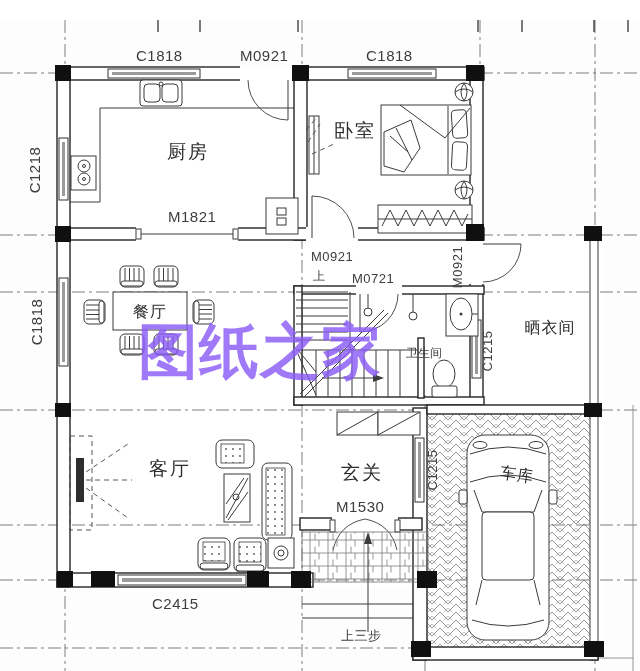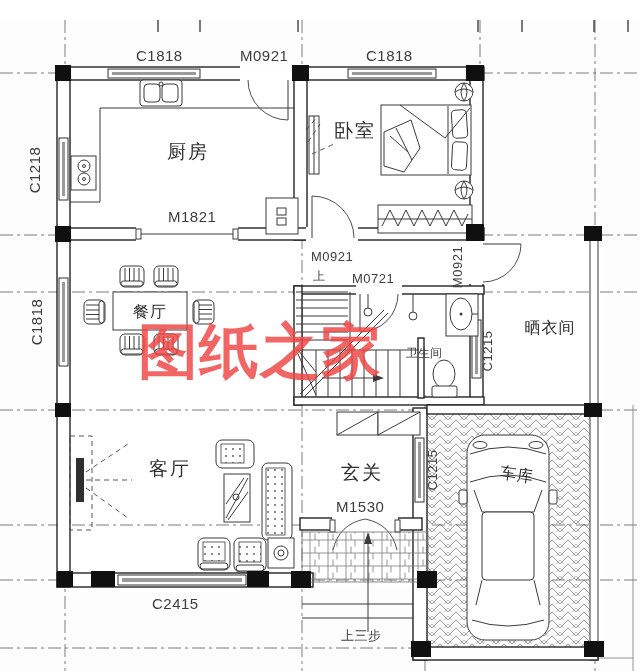--- a/index.html
+++ b/index.html
@@ -376,14 +376,14 @@
     <text class="t-room" text-anchor="middle" x="170" y="455">客厅</text>
     <text class="t-room" text-anchor="middle" x="362" y="459">玄关</text>
     <text class="t-dim" x="336" y="492">M1530</text>
     <text class="t-room-s" text-anchor="middle" transform="rotate(8 517 455)" x="517" y="460">车库</text>
     <text class="t-dim-s" text-anchor="middle" transform="rotate(-90 437 450)" x="437" y="450">C1215</text>
     <text class="t-dim" x="152" y="589">C2415</text>
     <text class="t-dim-s" x="341" y="620">上三步</text>
   </g>
 </svg>
 
-<div class="watermark" style="color: #ef4444;">图纸之家</div>
+<div class="watermark" style="color: #8b5cf6;">图纸之家</div>
 </div>
 
 </body></html>

